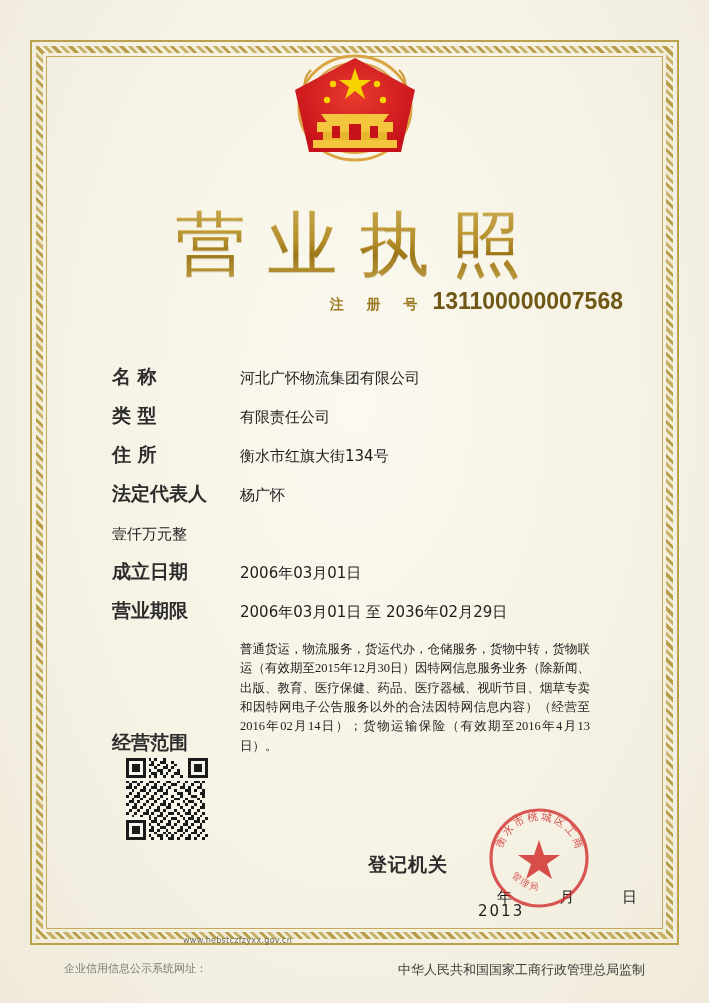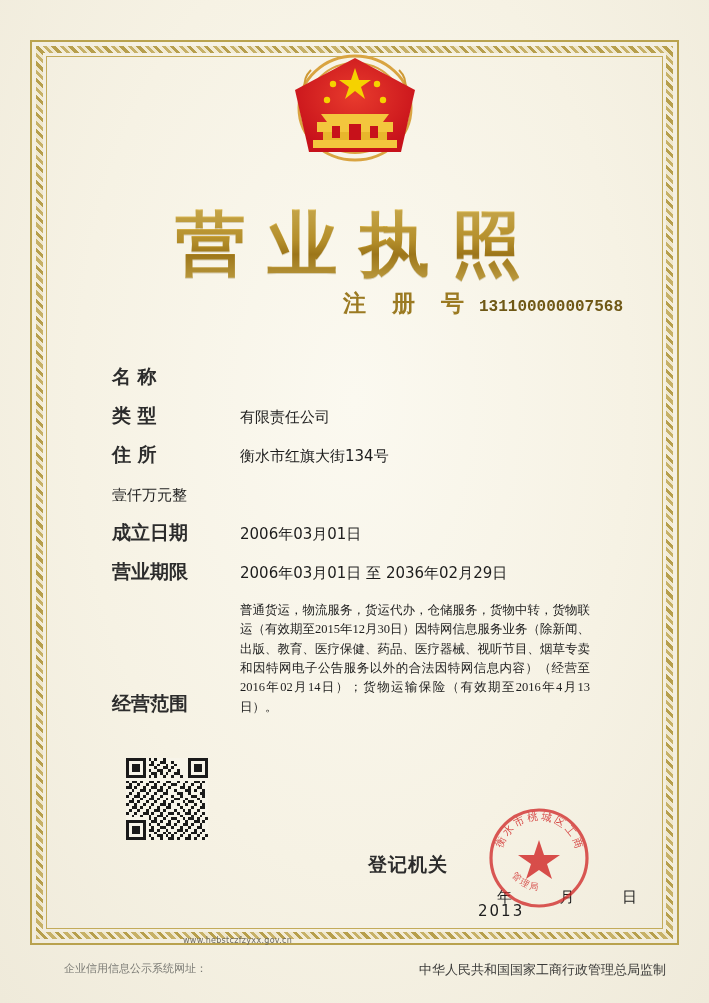--- a/index.html
+++ b/index.html
@@ -59,51 +59,51 @@
   }
 
   
   .title {
     position: absolute;
     top: 198px;
     left: 0; right: 12px;
     text-align: center;
     font-family: "DejaVu Sans", "Liberation Sans", sans-serif;
     font-size: 70px;
-    font-weight: 700;
+    font-weight: 400;
     letter-spacing: 22px;
     text-indent: 22px;
     color: #c8a23a;
     background: linear-gradient(180deg,#e6c869 0%, #c9a033 45%, #a97f1c 60%, #e3c463 100%);
     -webkit-background-clip: text;
     background-clip: text;
     -webkit-text-fill-color: transparent;
     text-shadow: 0 1px 0 rgba(120,90,20,.25);
   }
 
   .reg-row {
     position: absolute;
     top: 288px;
     right: 86px;
     display: flex;
     align-items: baseline;
     color: #8c6c1f;
   }
   .reg-label {
-    font-size: 23px;
+    font-size: 14px;
     letter-spacing: 9px;
     font-weight: 700;
     color: #9b7a22;
   }
   .reg-no {
-    font-size: 16px;
+    font-size: 23px;
     font-weight: 700;
     color: #6f5816;
     margin-left: 6px;
-    font-family: Liberation Mono, monospace;
+    font-family: Liberation Sans, sans-serif;
   }
 
   
   .fields {
     position: absolute;
     left: 112px;
     top: 364px;
     right: 70px;
   }
   .row {
@@ -200,21 +200,21 @@
     height: 20px;
   }
   .footer-left {
     position: absolute;
     left: 64px;
     font-size: 11px;
     color: #7a7a74;
   }
   .footer-right {
     position: absolute;
-    right: 43px;
+    right: 64px;
     font-size: 13px;
     color: #3a3a38;
   }
 </style>
 </head>
 <body>
 
 <div id="page">
 
   <div class="frame-outer"></div>
@@ -263,32 +263,37 @@
 
   <div class="reg-row">
     <span class="reg-label">注 册 号</span>
     <span class="reg-no">131100000007568</span>
   </div>
 
   <div class="fields">
 
     <div class="row">
       <div class="lab">名        称</div>
+      <div class="val">河北广怀物流集团有限公司</div>
     </div>
 
     <div class="row">
       <div class="lab">类        型</div>
       <div class="val">有限责任公司</div>
     </div>
 
     <div class="row">
       <div class="lab">住        所</div>
       <div class="val">衡水市红旗大街134号</div>
     </div>
 
+    <div class="row">
+      <div class="lab">法定代表人</div>
+      <div class="val">杨广怀</div>
+    </div>
 
     <div class="row">
       <div class="val">壹仟万元整</div>
     </div>
 
     <div class="row">
       <div class="lab">成立日期</div>
       <div class="val">2006年03月01日</div>
     </div>
 

